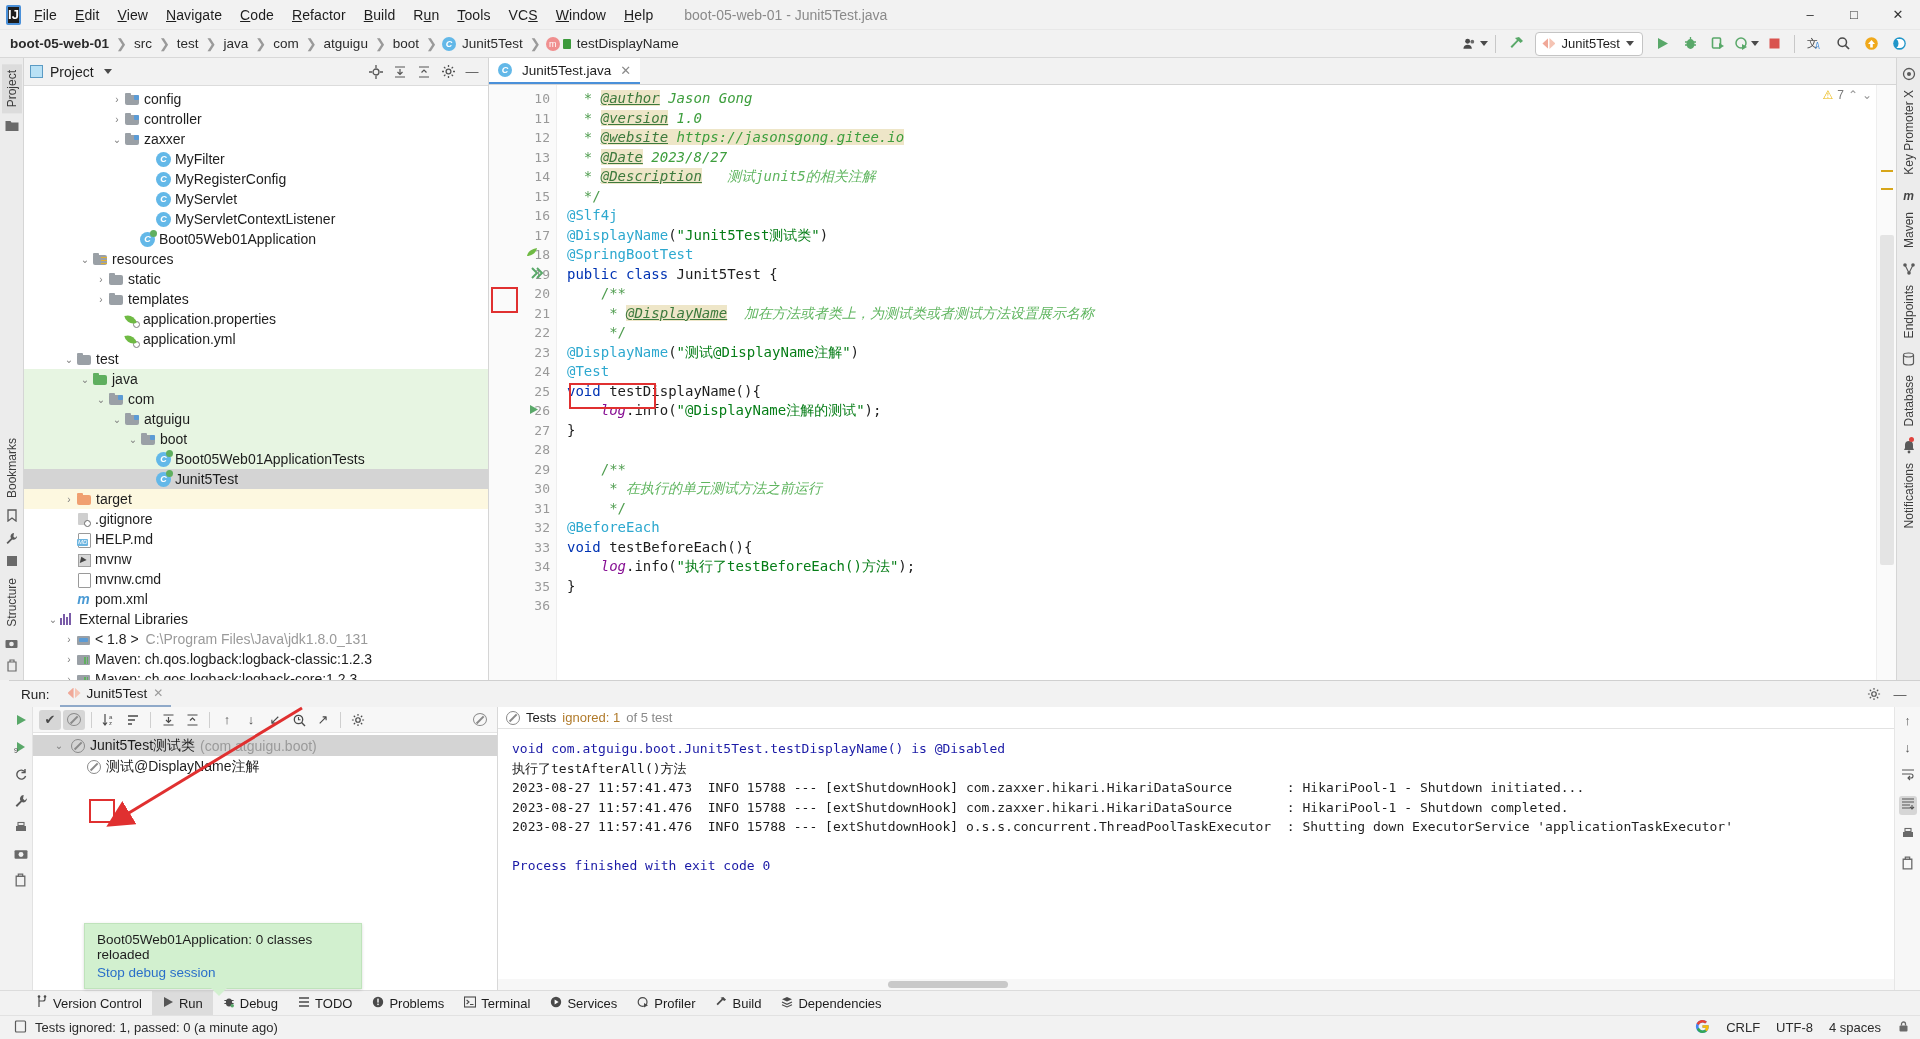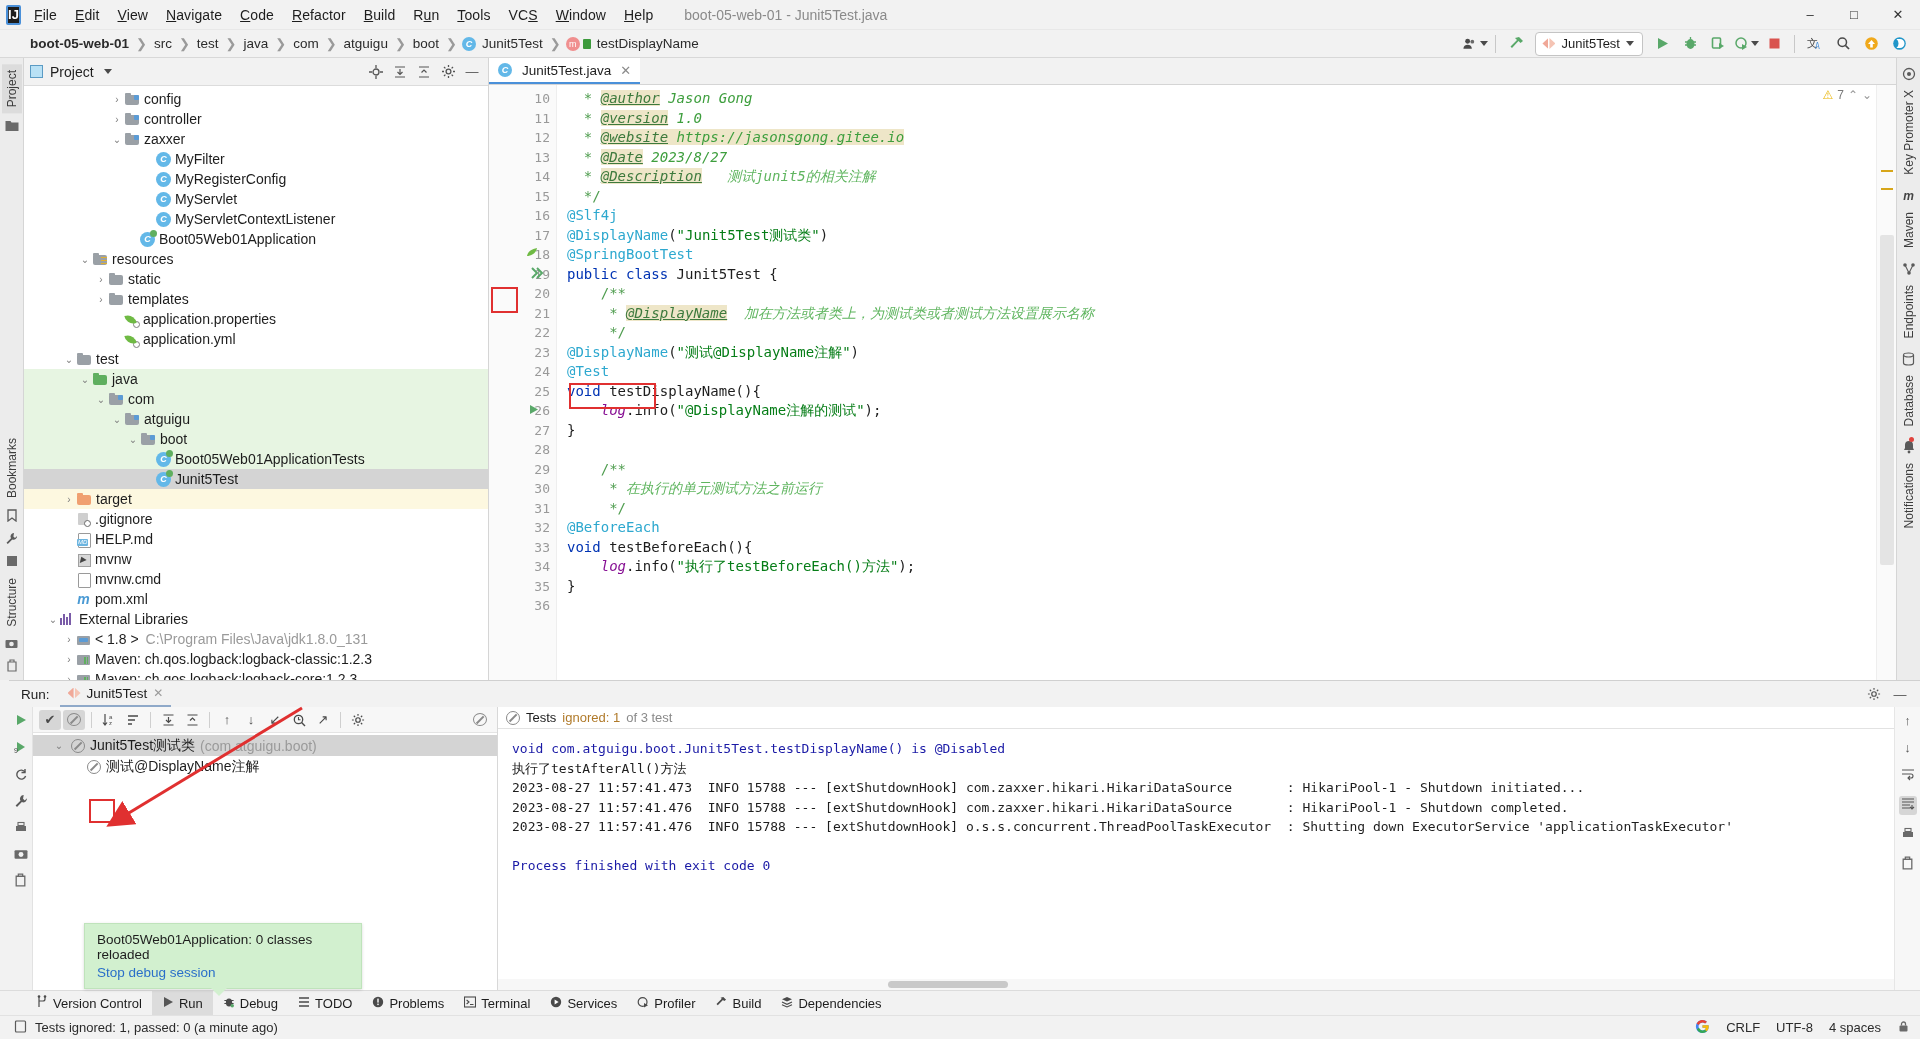--- a/index.html
+++ b/index.html
@@ -37,21 +37,21 @@
     font-size: 13px; color: #333;
   }
 
   
   .navbar {
     height: 28px; background: #f2f2f2; display: flex; align-items: center;
     padding-left: 8px; flex: 0 0 28px; border-bottom: 1px solid #d8d8d8;
   }
   .crumb { display: flex; align-items: center; font-size: 13.5px; color: #2b2b2b; }
   .crumb .sep { color: #9a9a9a; margin: 0 5px; font-size: 13px; }
-  .crumb .bold { font-weight: bold; margin-left: 20px; }
+  .crumb .bold { font-weight: bold; }
   .crumb .ct { padding: 1px 2px; }
   .ico-class {
     display: inline-block; width: 14px; height: 14px; border-radius: 50%;
     background: #63b8e8; color: #fff; font-size: 9px; font-style: italic;
     text-align: center; line-height: 14px; margin-right: 4px; font-weight: bold;
   }
   .ico-method {
     display: inline-block; width: 14px; height: 14px; border-radius: 50%;
     background: #f08f8f; color: #fff; font-size: 9px;
     text-align: center; line-height: 14px; margin-right: 3px;
@@ -1070,21 +1070,21 @@
               <span>测试@DisplayName注解</span>
             </div>
           </div>
       </div>
 
       <div class="console-col">
         <div class="console-status">
           <span class="ban-ico"></span>
           <span>Tests</span>
           <span class="cs-ignored">ignored: 1</span>
-          <span class="cs-rest">of 3 test</span>
+          <span class="cs-rest">of 5 test</span>
         </div>
         <div class="console" id="console">
             <div class="cs-line cs-blue">void com.atguigu.boot.Junit5Test.testDisplayName() is @Disabled</div>
             <div class="cs-line ">执行了testAfterAll()方法</div>
             <div class="cs-line ">2023-08-27 11:57:41.473  INFO 15788 --- [extShutdownHook] com.zaxxer.hikari.HikariDataSource       : HikariPool-1 - Shutdown initiated...</div>
             <div class="cs-line ">2023-08-27 11:57:41.476  INFO 15788 --- [extShutdownHook] com.zaxxer.hikari.HikariDataSource       : HikariPool-1 - Shutdown completed.</div>
             <div class="cs-line ">2023-08-27 11:57:41.476  INFO 15788 --- [extShutdownHook] o.s.s.concurrent.ThreadPoolTaskExecutor  : Shutting down ExecutorService 'applicationTaskExecutor'</div>
             <div class="cs-line "> </div>
             <div class="cs-line cs-blue">Process finished with exit code 0</div>
           </div>

